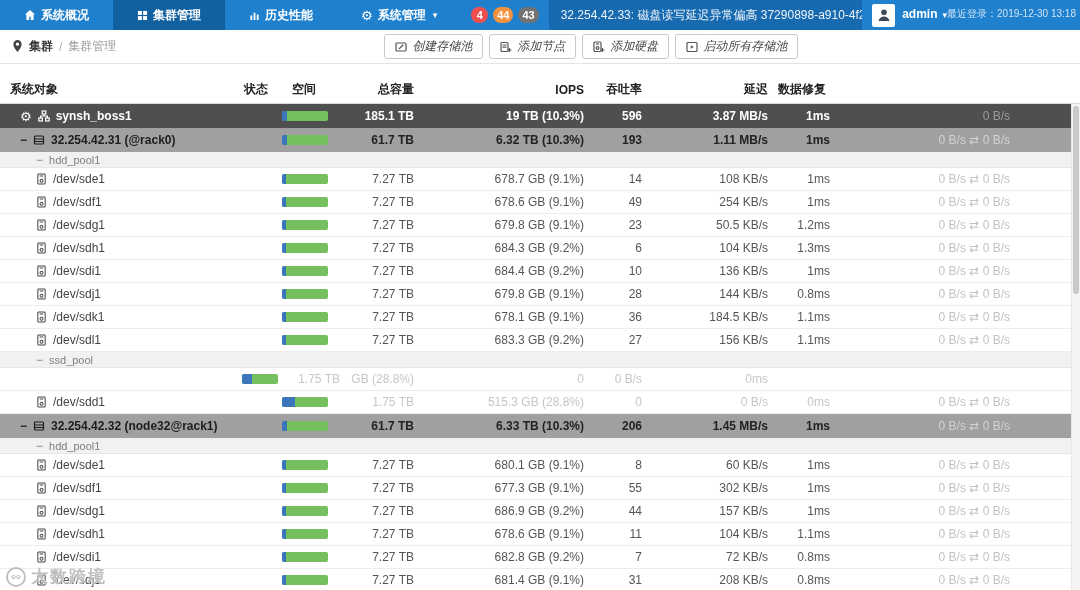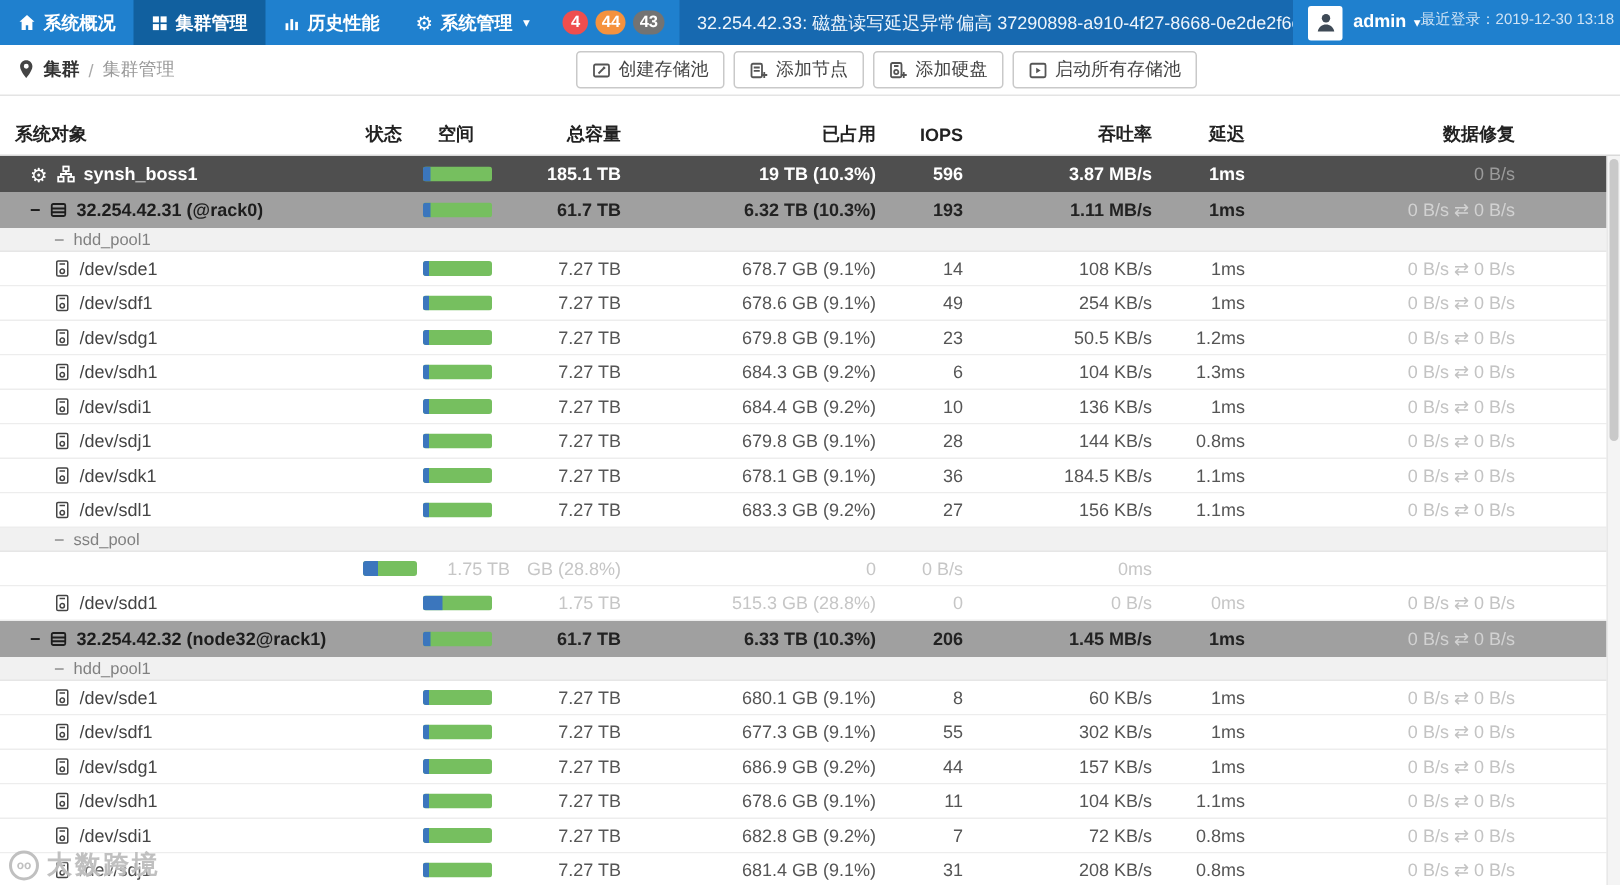--- a/index.html
+++ b/index.html
@@ -10,41 +10,41 @@
   }
   *{box-sizing:border-box;}
   html,body{margin:0;padding:0;}
   body{
     width:1080px;height:590px;overflow:hidden;background:#fff;
     font-family:"Liberation Sans","DejaVu Sans",sans-serif;font-size:12px;color:#333;
     position:relative;
   }
   
   .navbar{height:30px;background:var(--navbar);display:flex;align-items:center;color:#fff;}
-  .nav-item{display:flex;align-items:center;gap:5px;padding:0 12px;height:100%;font-weight:bold;cursor:pointer;white-space:nowrap;}
+  .nav-item{display:flex;align-items:center;gap:5px;padding:0 24px;height:100%;font-weight:bold;cursor:pointer;white-space:nowrap;}
   .nav-item.active{background:var(--navbar-active);}
   .nicon{display:flex;align-items:center;}
   .caret{font-size:9px;margin-left:2px;}
   .badges{display:flex;gap:5px;margin-left:10px;align-items:center;}
   .badge{min-width:17px;height:16px;border-radius:9px;padding:0 4px;display:flex;align-items:center;justify-content:center;font-size:11px;font-weight:bold;color:#fff;cursor:pointer;}
   .notification{flex:1;margin:0 10px;background:var(--notif);height:100%;display:flex;align-items:center;padding:0 12px;color:#eef5fc;overflow:hidden;white-space:nowrap;cursor:pointer;}
   .user{display:flex;align-items:center;gap:7px;padding-right:4px;min-width:150px;cursor:pointer;}
   .avatar{width:23px;height:23px;background:#fff;border-radius:2px;display:flex;align-items:center;justify-content:center;flex:none;}
   .user-texts{display:flex;flex-direction:row;line-height:1.15;}
   .user-name{font-weight:bold;font-size:12px;display:flex;align-items:center;gap:3px;}
   .last-login{font-size:10px;color:#cfe3f5;white-space:nowrap;}
   
   .subbar{height:34px;background:#fff;border-bottom:1px solid #e4e4e4;display:flex;align-items:center;padding:0 12px;}
   .breadcrumb{display:flex;align-items:center;gap:6px;color:#333;}
   .breadcrumb .root{font-weight:bold;color:#333;}
   .breadcrumb .sep{color:#aaa;}
   .breadcrumb .cur{color:#999;}
   .pin{color:#444;display:flex;align-items:center;}
   .toolbar{display:flex;gap:6px;margin-left:268px;}
-  .tbtn{height:25px;background:#fff;border:1px solid #c9c9c9;border-radius:3px;display:flex;align-items:center;gap:5px;padding:0 10px;font-size:12px;color:#444;cursor:pointer;white-space:nowrap;}
+  .tbtn{height:25px;background:#fff;border:1px solid #c9c9c9;border-radius:3px;display:flex;align-items:center;gap:5px;padding:0 10px;font-size:12px;color:#444;cursor:pointer;white-space:nowrap;font-style:italic;}
   .tbtn .bicon{display:flex;align-items:center;color:#555;}
   
   .table{position:relative;}
   .thead{display:grid;grid-template-columns:var(--cols);height:28px;align-items:center;margin-top:12px;border-bottom:1px solid #d9d9d9;font-weight:bold;color:#222;}
   .th{white-space:nowrap;}
   .th.name{padding-left:10px;}
   .th.space{padding-left:14px;}
   .r{text-align:right;padding-right:10px;}
   .th.repair,.cell.repair{padding-right:70px;}
   .row{display:grid;grid-template-columns:var(--cols);align-items:center;height:23px;background:#fff;border-bottom:1px solid #ededed;cursor:pointer;}
@@ -195,21 +195,20 @@
     </button>
   </div>
 </div>
 
 <div class="table">
   <div class="thead">
     <div class="th name">系统对象</div>
     <div class="th r">状态</div>
     <div class="th space">空间</div>
     <div class="th r">总容量</div>
-    <div class="th r">已占用</div>
     <div class="th r">IOPS</div>
     <div class="th r">吞吐率</div>
     <div class="th r">延迟</div>
     <div class="th r repair">数据修复</div>
   </div>
   <div class="tbody">
       <div class="row cluster">
         <div class="cell name">
           <span class="gear">⚙</span>
           <span class="rowicon">

